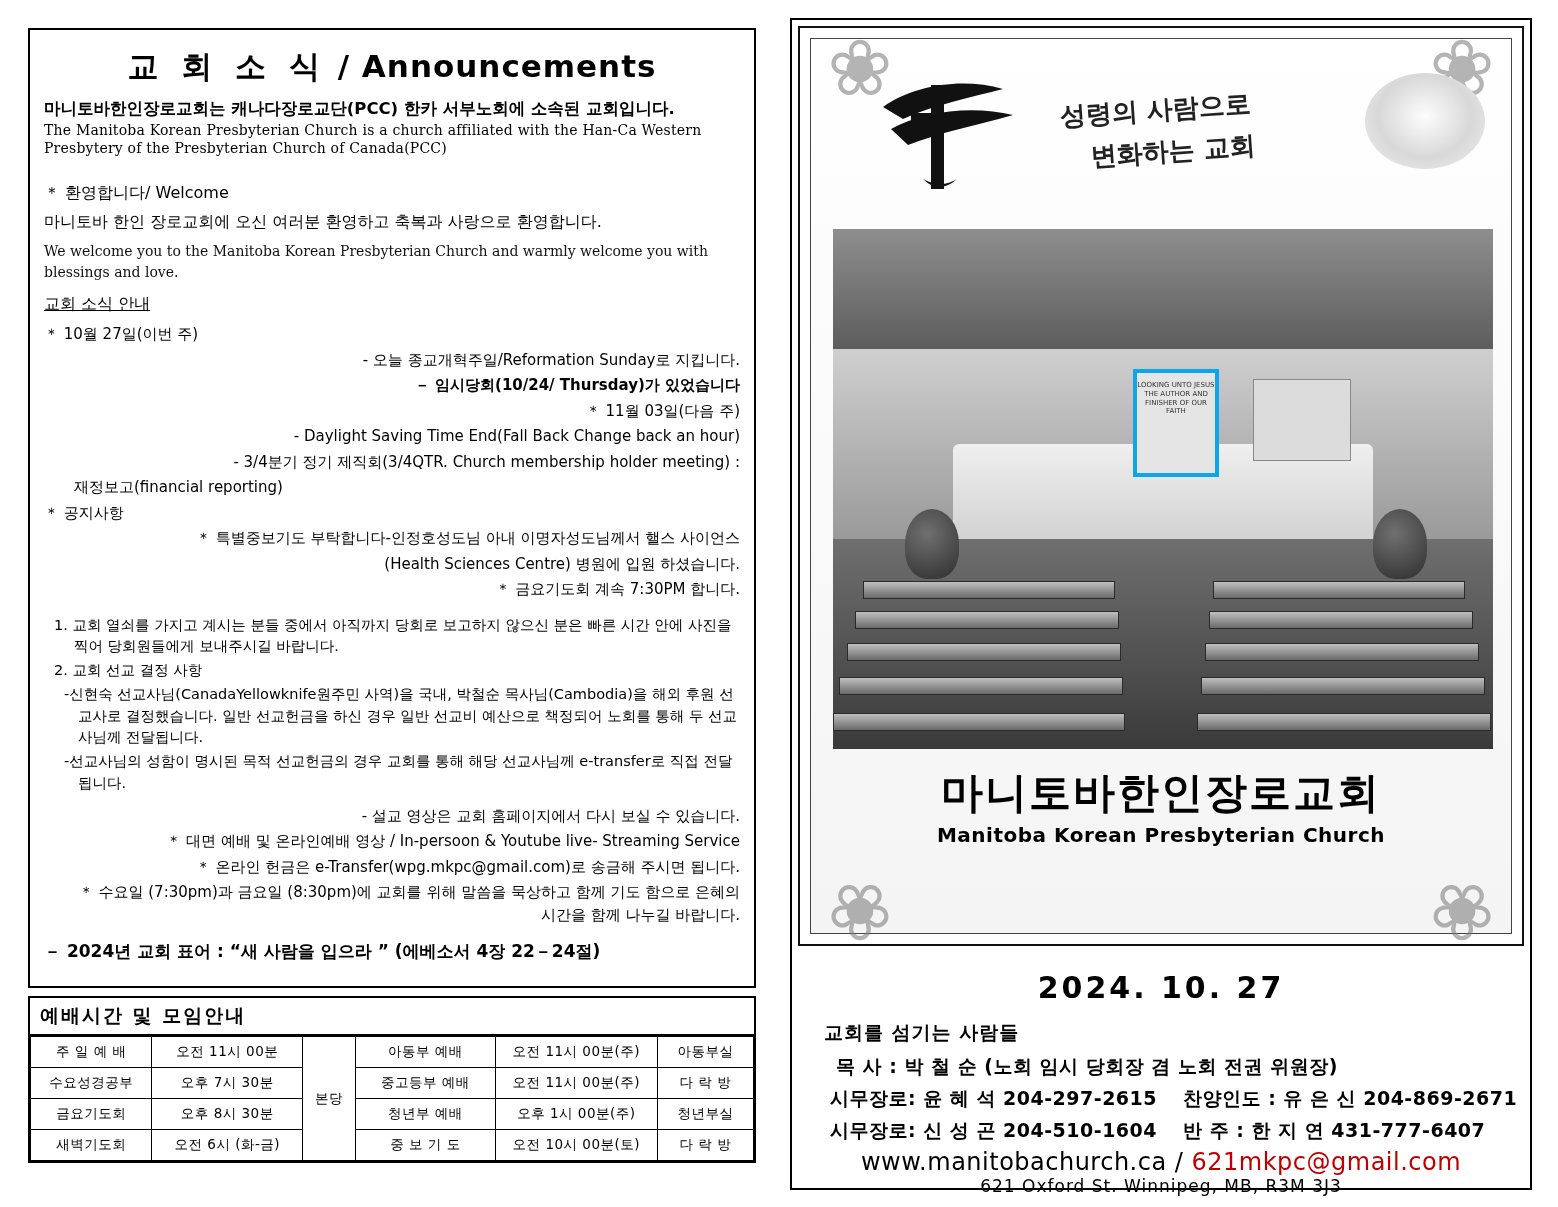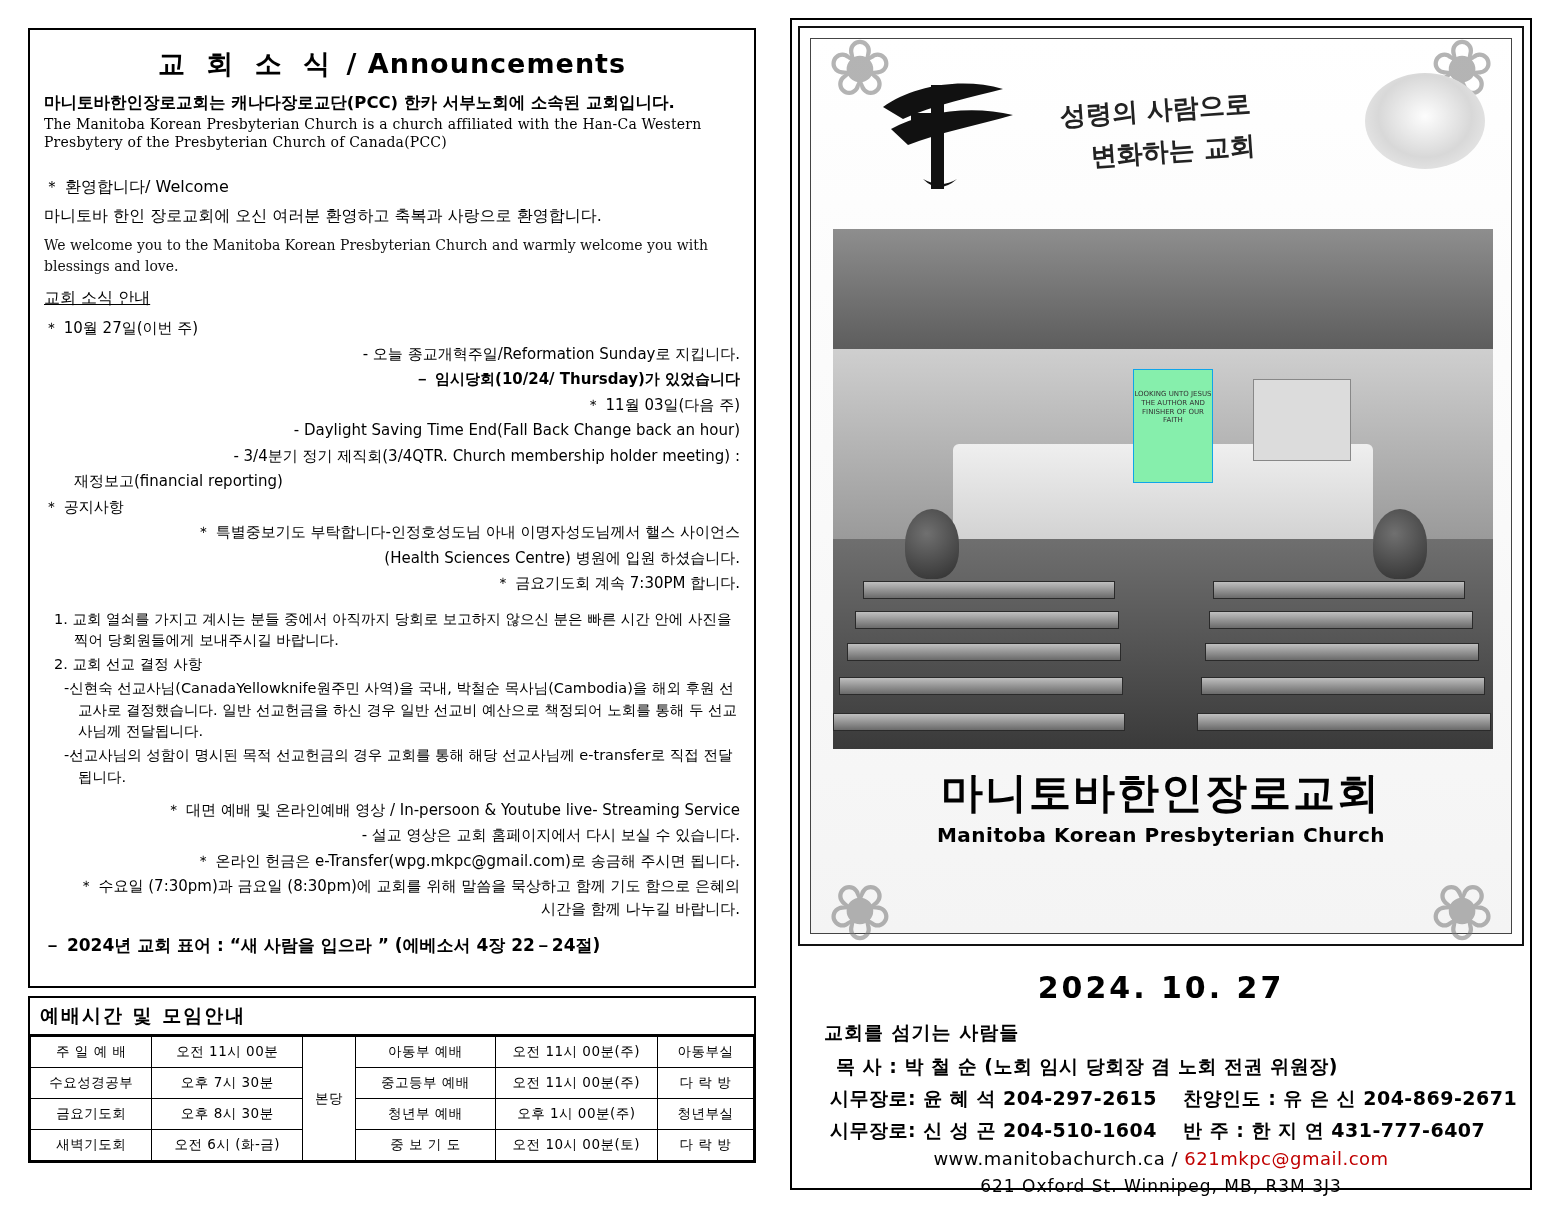--- a/index.html
+++ b/index.html
@@ -15,21 +15,21 @@
 
   
   .left{
     position:absolute;left:28px;top:28px;width:728px;height:960px;
     border:2px solid #000;
     box-sizing:border-box;
     padding:10px 14px 0 14px;
   }
   .ann-title{
     text-align:center;
-    font-size:27px;
+    font-size:31px;
     font-weight:bold;
     letter-spacing:1px;
     margin:6px 0 10px 0;
   }
   .ann-title .ko{letter-spacing:6px;}
   .kor-lead{
     font-size:16.5px;font-weight:bold;line-height:1.35;margin:0 0 2px 0;
   }
   .eng-lead{
     font-family:"DejaVu Serif","Liberation Serif",serif;
@@ -133,22 +133,22 @@
     background:#2d2d2d;
     overflow:hidden;
   }
   .sp-ceiling{position:absolute;left:0;top:0;width:100%;height:120px;
     background:linear-gradient(#8e8e8e,#5d5d5d);}
   .sp-wall{position:absolute;left:0;top:120px;width:100%;height:190px;
     background:linear-gradient(#cfcfcf,#9a9a9a);}
   .sp-stage{position:absolute;left:120px;top:215px;width:420px;height:130px;
     background:linear-gradient(#efefef,#c8c8c8);border-radius:6px;}
   .sp-banner{position:absolute;left:300px;top:140px;width:78px;height:92px;
-    background:#86efac;border:1px solid #0ea5e9;font-size:7px;color:#333;
-    text-align:center;padding-top:20px;line-height:1.25;}
+    background:#e5e5e5;border:4px solid #0ea5e9;font-size:7px;color:#333;
+    text-align:center;padding-top:8px;line-height:1.25;}
   .sp-screen{position:absolute;left:420px;top:150px;width:96px;height:80px;
     background:#dcdcdc;border:1px solid #888;}
   .sp-floor{position:absolute;left:0;top:310px;width:100%;height:210px;
     background:linear-gradient(#6f6f6f,#3a3a3a);}
   .pew{position:absolute;height:16px;background:linear-gradient(#bfbfbf,#6a6a6a);
     border:1px solid #2a2a2a;}
   .plant{position:absolute;width:54px;height:70px;border-radius:50% 50% 40% 40%;
     background:radial-gradient(circle at 40% 35%,#707070,#2e2e2e);}
   .church-name-ko{
     position:absolute;left:0;right:0;top:726px;text-align:center;
@@ -170,21 +170,21 @@
   .srv{
     position:absolute;font-size:19px;font-weight:bold;letter-spacing:.5px;
     white-space:nowrap;
   }
   .srv.r1{left:44px;top:1034px;}
   .srv.r2{left:38px;top:1066px;}
   .srv.r3{left:38px;top:1098px;}
   .srv .sp{display:inline-block;width:26px;}
   .web{
     position:absolute;left:0;right:0;top:1128px;text-align:center;
-    font-size:18px;letter-spacing:.5px;
+    font-size:24px;letter-spacing:.5px;
   }
   .web .mail{color:#c00000;}
   .addr{
     position:absolute;left:0;right:0;top:1156px;text-align:center;
     font-size:17px;letter-spacing:1px;
   }
 </style>
 </head>
 <body>
 
@@ -220,22 +220,22 @@
     </ul>
 
     <ul class="num-list">
       <li class="hang">1. 교회 열쇠를 가지고 계시는 분들 중에서 아직까지 당회로 보고하지 않으신 분은 빠른 시간 안에 사진을 찍어 당회원들에게 보내주시길 바랍니다.</li>
       <li class="hang">2. 교회 선교 결정 사항</li>
       <li class="hang2">-신현숙 선교사님(CanadaYellowknife원주민 사역)을 국내, 박철순 목사님(Cambodia)을 해외 후원 선교사로 결정했습니다. 일반 선교헌금을 하신 경우 일반 선교비 예산으로 책정되어 노회를 통해 두 선교사님께 전달됩니다.</li>
       <li class="hang2">-선교사님의 성함이 명시된 목적 선교헌금의 경우 교회를 통해 해당 선교사님께 e-transfer로 직접 전달됩니다.</li>
     </ul>
 
     <ul class="plain" style="margin-top:10px">
+      <li class="ind1">- 설교 영상은 교회 홈페이지에서 다시 보실 수 있습니다.</li>
       <li class="ind1">＊ 대면 예배 및 온라인예배 영상 / In-persoon &amp; Youtube live- Streaming Service</li>
-      <li class="ind1">- 설교 영상은 교회 홈페이지에서 다시 보실 수 있습니다.</li>
       <li class="ind1">＊ 온라인 헌금은 e-Transfer(wpg.mkpc@gmail.com)로 송금해 주시면 됩니다.</li>
       <li class="ind1">＊ 수요일 (7:30pm)과 금요일 (8:30pm)에 교회를 위해 말씀을 묵상하고 함께 기도 함으로 은혜의 시간을 함께 나누길 바랍니다.</li>
     </ul>
 
     <p class="slogan">－ 2024년 교회 표어 : “새 사람을 입으라 ” (에베소서 4장 22－24절)</p>
   </div>
 
   <div class="sched">
     <div class="sched-title">예배시간 및 모임안내</div>
     <table class="sched-tbl">

